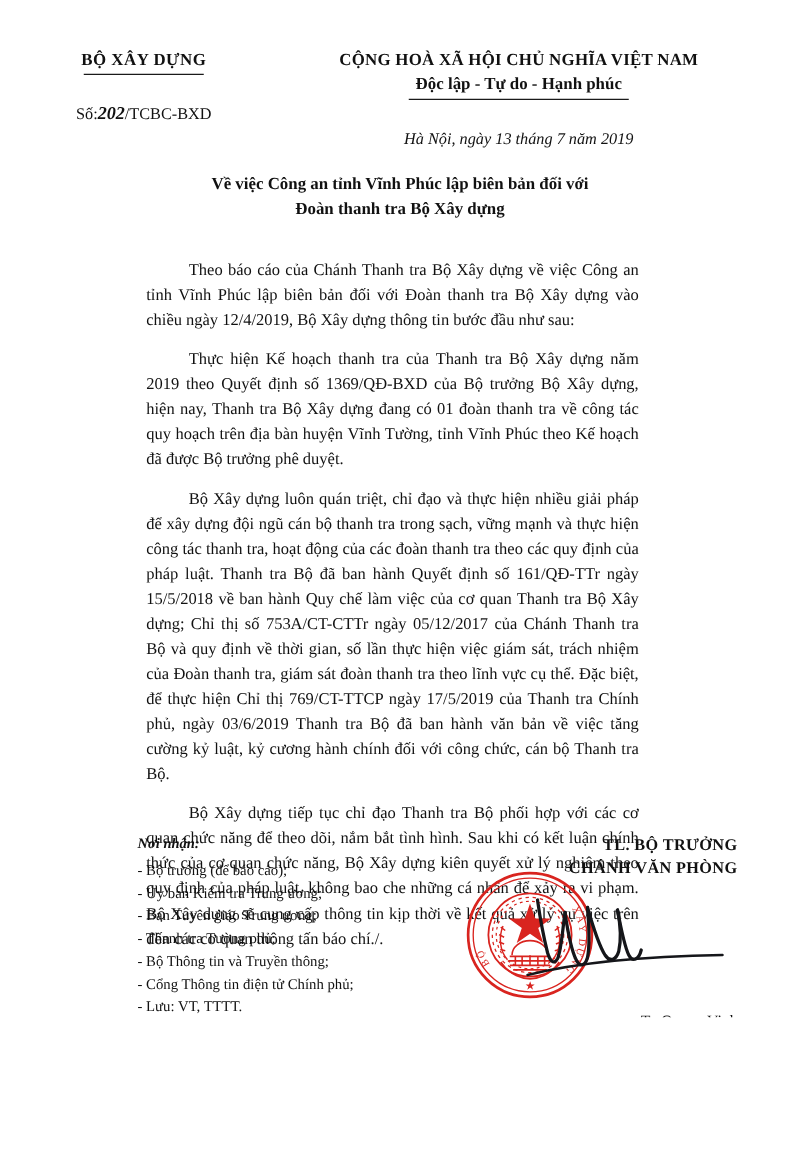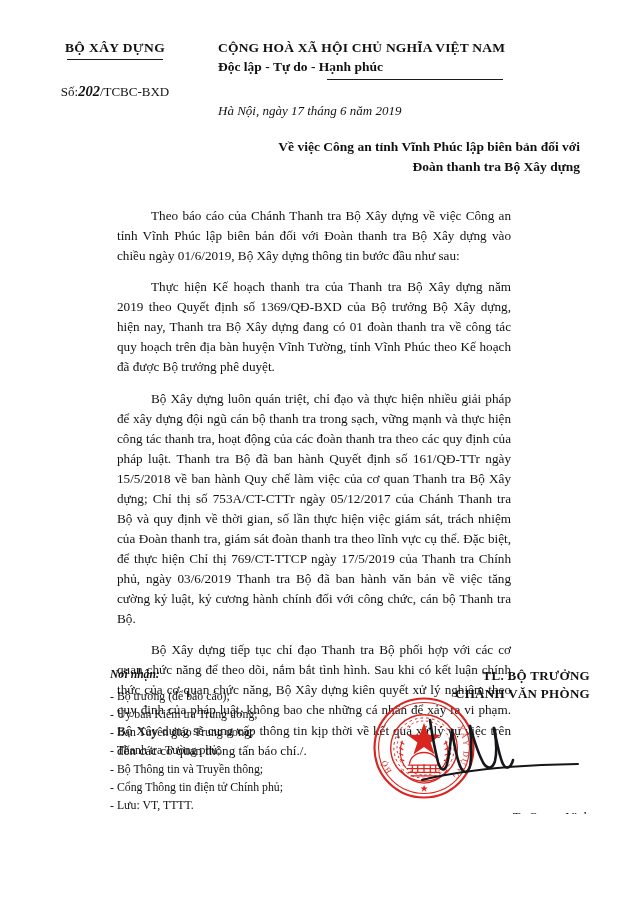--- a/index.html
+++ b/index.html
@@ -30,20 +30,21 @@
     align-items: flex-start;
   }
   .header-left {
     width: 218px;
     text-align: center;
     padding-left: 12px;
     box-sizing: border-box;
   }
   .header-right {
     flex: 1;
+    text-align: center;
     padding-right: 28px;
     box-sizing: border-box;
   }
   .org-name {
     font-size: 13.5px;
     font-weight: bold;
     letter-spacing: 0.4px;
     white-space: nowrap;
   }
   .rule-short {
@@ -98,21 +99,20 @@
   .main-title {
     font-size: 15px;
     font-weight: bold;
     letter-spacing: 0.6px;
   }
   .subtitle {
     font-size: 13.5px;
     font-weight: bold;
     margin-top: 9px;
     line-height: 1.45;
-    text-align: right;
   }
 
   
   .body-block {
     position: absolute;
     left: 117px;
     top: 206px;
     width: 394px;
   }
   .para {
@@ -209,33 +209,33 @@
       <div class="org-name">BỘ XÂY DỰNG</div>
       <div class="rule-short"></div>
       <div class="doc-number">
         <span>Số:</span><span class="num">202</span><span>/TCBC-BXD</span>
       </div>
     </div>
     <div class="header-right">
       <div class="nation-line1">CỘNG HOÀ XÃ HỘI CHỦ NGHĨA VIỆT NAM</div>
       <div class="nation-line2">Độc lập - Tự do - Hạnh phúc</div>
       <div class="rule-medium"></div>
-      <div class="date-line">Hà Nội,  ngày 17 tháng 6 năm 2019</div>
+      <div class="date-line">Hà Nội,  ngày 13 tháng 7 năm 2019</div>
     </div>
   </div>
 
   <div class="title-block">
     <div class="subtitle">
       <div>Về việc Công an tỉnh Vĩnh Phúc lập biên bản đối với</div>
       <div>Đoàn thanh tra Bộ Xây dựng</div>
     </div>
   </div>
 
   <div class="body-block">
-    <p class="para">Theo báo cáo của Chánh Thanh tra Bộ Xây dựng về việc Công an tỉnh Vĩnh Phúc lập biên bản đối với Đoàn thanh tra Bộ Xây dựng vào chiều ngày 01/6/2019, Bộ Xây dựng thông tin bước đầu như sau:</p>
+    <p class="para">Theo báo cáo của Chánh Thanh tra Bộ Xây dựng về việc Công an tỉnh Vĩnh Phúc lập biên bản đối với Đoàn thanh tra Bộ Xây dựng vào chiều ngày 12/4/2019, Bộ Xây dựng thông tin bước đầu như sau:</p>
     <p class="para">Thực hiện Kế hoạch thanh tra của Thanh tra Bộ Xây dựng năm 2019 theo Quyết định số 1369/QĐ-BXD của Bộ trưởng Bộ Xây dựng, hiện nay, Thanh tra Bộ Xây dựng đang có 01 đoàn thanh tra về công tác quy hoạch trên địa bàn huyện Vĩnh Tường, tỉnh Vĩnh Phúc theo Kế hoạch đã được Bộ trưởng phê duyệt.</p>
     <p class="para">Bộ Xây dựng luôn quán triệt, chỉ đạo và thực hiện nhiều giải pháp để xây dựng đội ngũ cán bộ thanh tra trong sạch, vững mạnh và thực hiện công tác thanh tra, hoạt động của các đoàn thanh tra theo các quy định của pháp luật. Thanh tra Bộ đã ban hành Quyết định số 161/QĐ-TTr ngày 15/5/2018 về ban hành Quy chế làm việc của cơ quan Thanh tra Bộ Xây dựng; Chỉ thị số 753A/CT-CTTr ngày 05/12/2017 của Chánh Thanh tra Bộ và quy định về thời gian, số lần thực hiện việc giám sát, trách nhiệm của Đoàn thanh tra, giám sát đoàn thanh tra theo lĩnh vực cụ thể. Đặc biệt, để thực hiện Chỉ thị 769/CT-TTCP ngày 17/5/2019 của Thanh tra Chính phủ, ngày 03/6/2019 Thanh tra Bộ đã ban hành văn bản về việc tăng cường kỷ luật, kỷ cương hành chính đối với công chức, cán bộ Thanh tra Bộ.</p>
     <p class="para">Bộ Xây dựng tiếp tục chỉ đạo Thanh tra Bộ phối hợp với các cơ quan chức năng để theo dõi, nắm bắt tình hình. Sau khi có kết luận chính thức của cơ quan chức năng, Bộ Xây dựng kiên quyết xử lý nghiêm theo quy định của pháp luật, không bao che những cá nhân để xảy ra vi phạm. Bộ Xây dựng sẽ cung cấp thông tin kịp thời về kết quả xử lý vụ việc trên đến các cơ quan thông tấn báo chí./.</p>
   </div>
 
   <div class="footer">
 
     <div class="recipients">
       <div class="recipients-title">Nơi nhận:</div>
       <ul>

